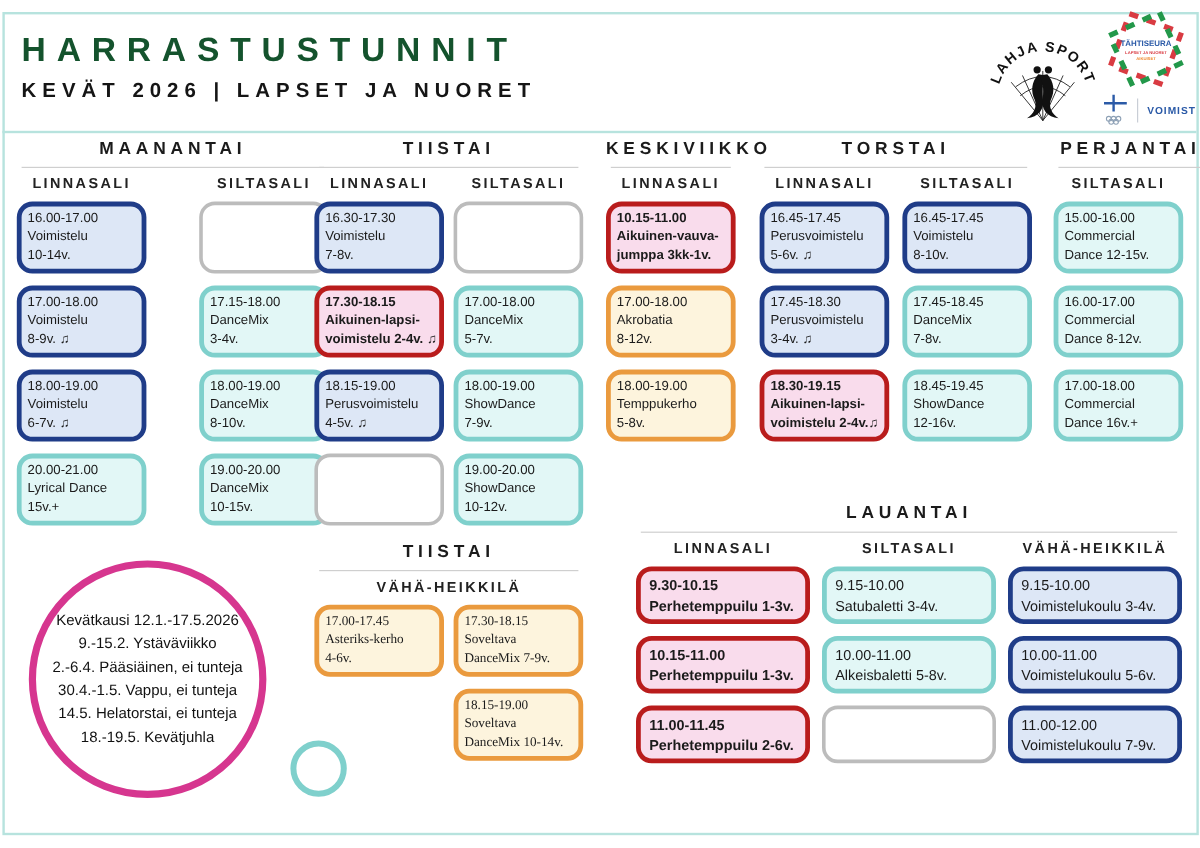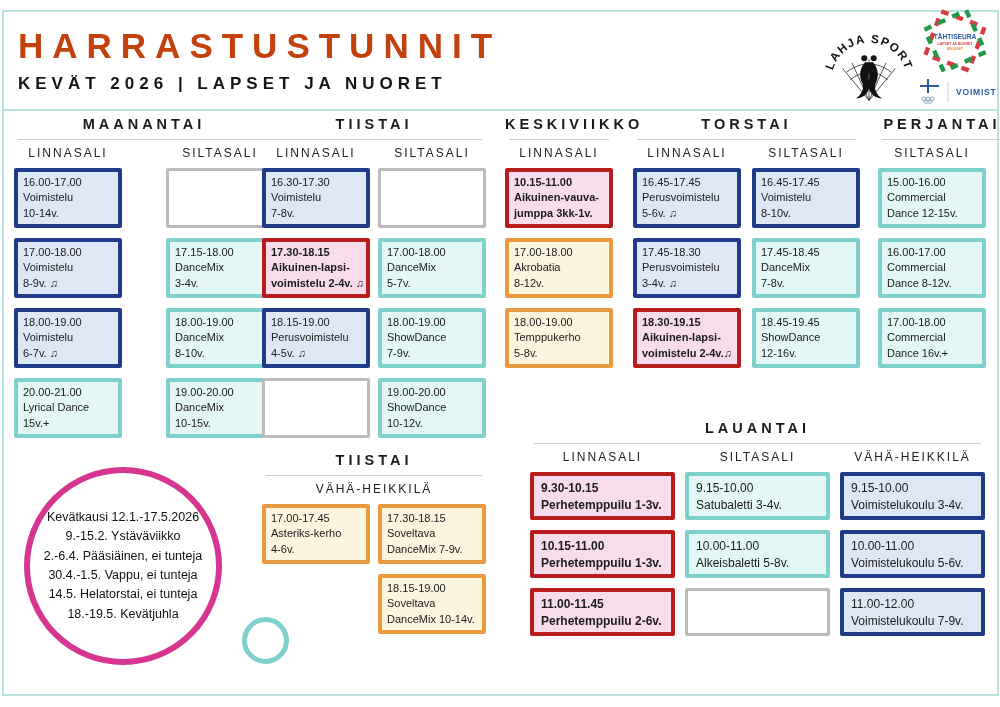--- a/index.html
+++ b/index.html
@@ -3,50 +3,50 @@
 <meta charset="utf-8">
 <style>
   html,body{margin:0;padding:0;background:#fff;}
   .page{position:relative;width:1000px;height:707px;background:#fff;overflow:hidden;
         font-family:"Liberation Sans","DejaVu Sans",sans-serif;color:#1b1b1b;}
   .frame{position:absolute;left:2px;top:10px;width:993px;height:682px;
          border:2px solid #b7e3de;pointer-events:none;}
   .header-line{position:absolute;left:2px;top:109px;width:995px;height:2px;background:#b7e3de;}
   
   .titleblock{position:absolute;left:18px;top:26px;}
-  .main-title{font-size:35px;font-weight:600;letter-spacing:9px;color:#c2410c;}
+  .main-title{font-size:28px;font-weight:600;letter-spacing:9px;color:#14532d;}
   .sub-title{margin-top:8px;font-size:17px;font-weight:600;letter-spacing:5px;color:#151515;}
   .logo{position:absolute;}
   .logo-lahja{left:822px;top:14px;}
   .logo-star{left:918px;top:8px;}
   .logo-voim{left:914px;top:78px;}
   
   .group{position:absolute;}
   .g-top{top:116px;}
   .g0{left:14px;width:260px;}
   .g1{left:262px;width:224px;}
   .g2{left:505px;width:108px;}
   .g3{left:633px;width:227px;}
   .g4{left:878px;width:128px;}
   .g-vh{left:262px;top:452px;width:224px;}
   .g-sat{left:530px;top:420px;width:455px;}
   .day-title{text-align:center;font-size:14.5px;font-weight:600;letter-spacing:4px;
              white-space:nowrap;height:20px;}
   .day-hr{border:none;border-top:1px solid #cfcfcf;margin:3px 4px 6px;}
-  .hall{height:15px;text-align:center;font-size:12px;font-weight:400;letter-spacing:2px;
+  .hall{height:15px;text-align:center;font-size:12px;font-weight:700;letter-spacing:2px;
         white-space:nowrap;margin-bottom:7px;color:#222;}
   .cols{display:flex;justify-content:space-between;}
   .col{width:108px;}
   .g-sat .col{width:145px;}
   
-  .card{box-sizing:border-box;width:108px;height:60px;margin-bottom:10px;border-radius:2px;
+  .card{box-sizing:border-box;width:108px;height:60px;margin-bottom:10px;border-radius:13px;
         padding:3px 5px;font-size:11px;line-height:1.4;background:#fff;}
   .card-line{white-space:nowrap;}
   .g-sat .card{width:145px;height:48px;padding:4px 7px;font-size:12px;line-height:1.45;}
-  .g-vh .card{height:60px;}
+  .g-vh .card{height:60px;font-family:Liberation Serif, serif;}
   .c-navy{border:4px solid #1f3c88;background:#dde7f6;}
   .c-teal{border:4px solid #7fd0cc;background:#e2f7f6;}
   .c-pink{border:4px solid #b91c1c;background:#f9dcec;font-weight:bold;}
   .c-orange{border:4px solid #ea9a3e;background:#fdf4dd;}
   .c-empty{border:3px solid #bcbcbc;background:#fff;}
   
   .season-circle{position:absolute;left:24px;top:467px;width:198px;height:198px;border-radius:50%;
                  border:6px solid #d6368f;box-sizing:border-box;display:flex;align-items:center;justify-content:center;}
   .season-lines{text-align:center;font-size:12.5px;line-height:1.55;color:#111;}
   .mini-circle{position:absolute;left:242px;top:617px;width:47px;height:47px;border-radius:50%;

